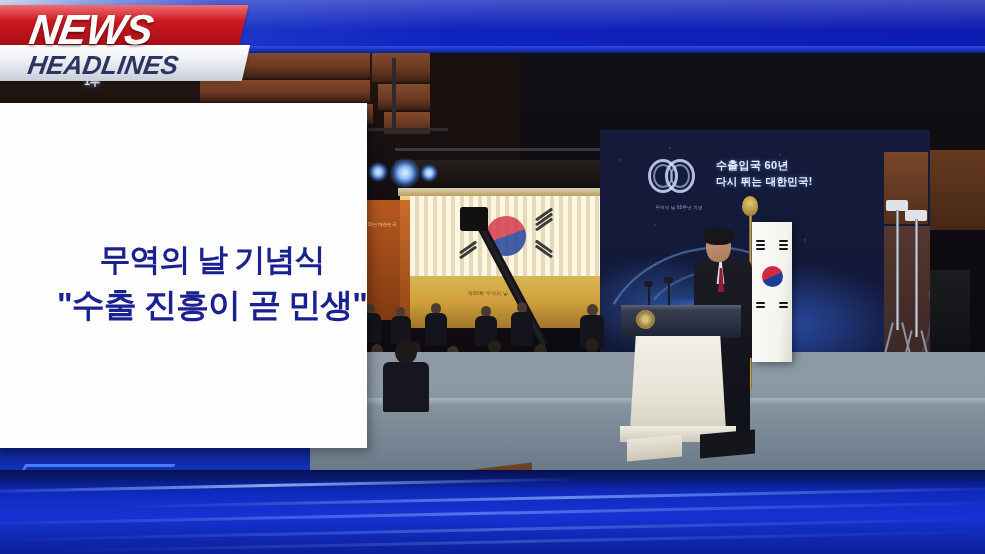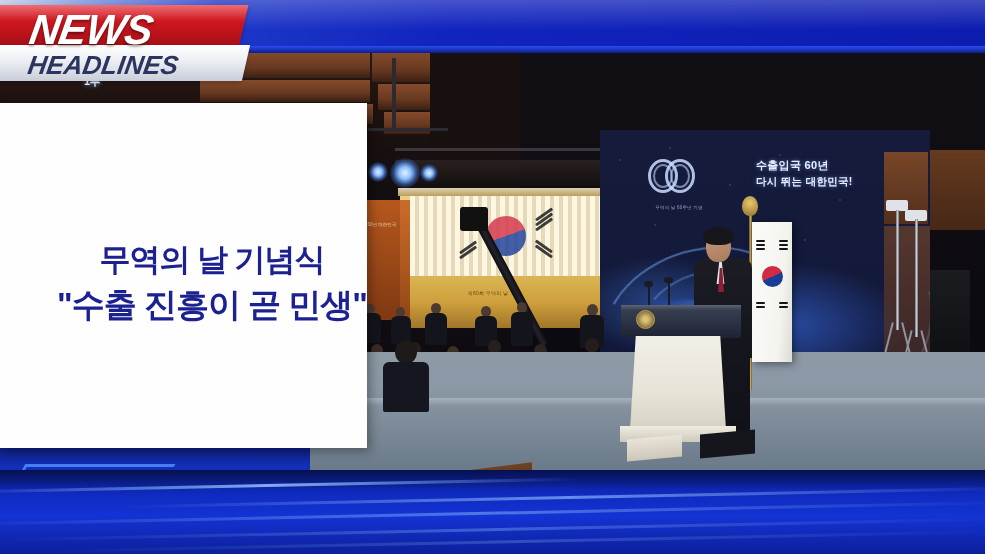--- a/index.html
+++ b/index.html
@@ -83,21 +83,20 @@
   }
   .bd-sub {
     position:absolute; left:640px; top:205px; width:78px;
     font-size:4.5px; color:rgba(190,205,245,.75); letter-spacing:.2px; text-align:center;
   }
   .bd-txt {
     position:absolute; left:716px; top:158px;
     color:#e8eeff; font-weight:bold; line-height:1.45;
     font-size:11px; letter-spacing:.3px;
     text-shadow:0 0 4px rgba(120,170,255,.6);
-    margin-left:40px;
   }
   .bd-txt .l2 { font-size:10.5px; }
 
   
   .warmwall {
     position:absolute; left:400px; top:196px; width:230px; height:132px;
     background:linear-gradient(180deg,#f3dc8e 0%,#edd06a 45%,#d9a83f 80%,#a87b2a 100%);
     opacity:.95;
   }
   .warmwall2 {

